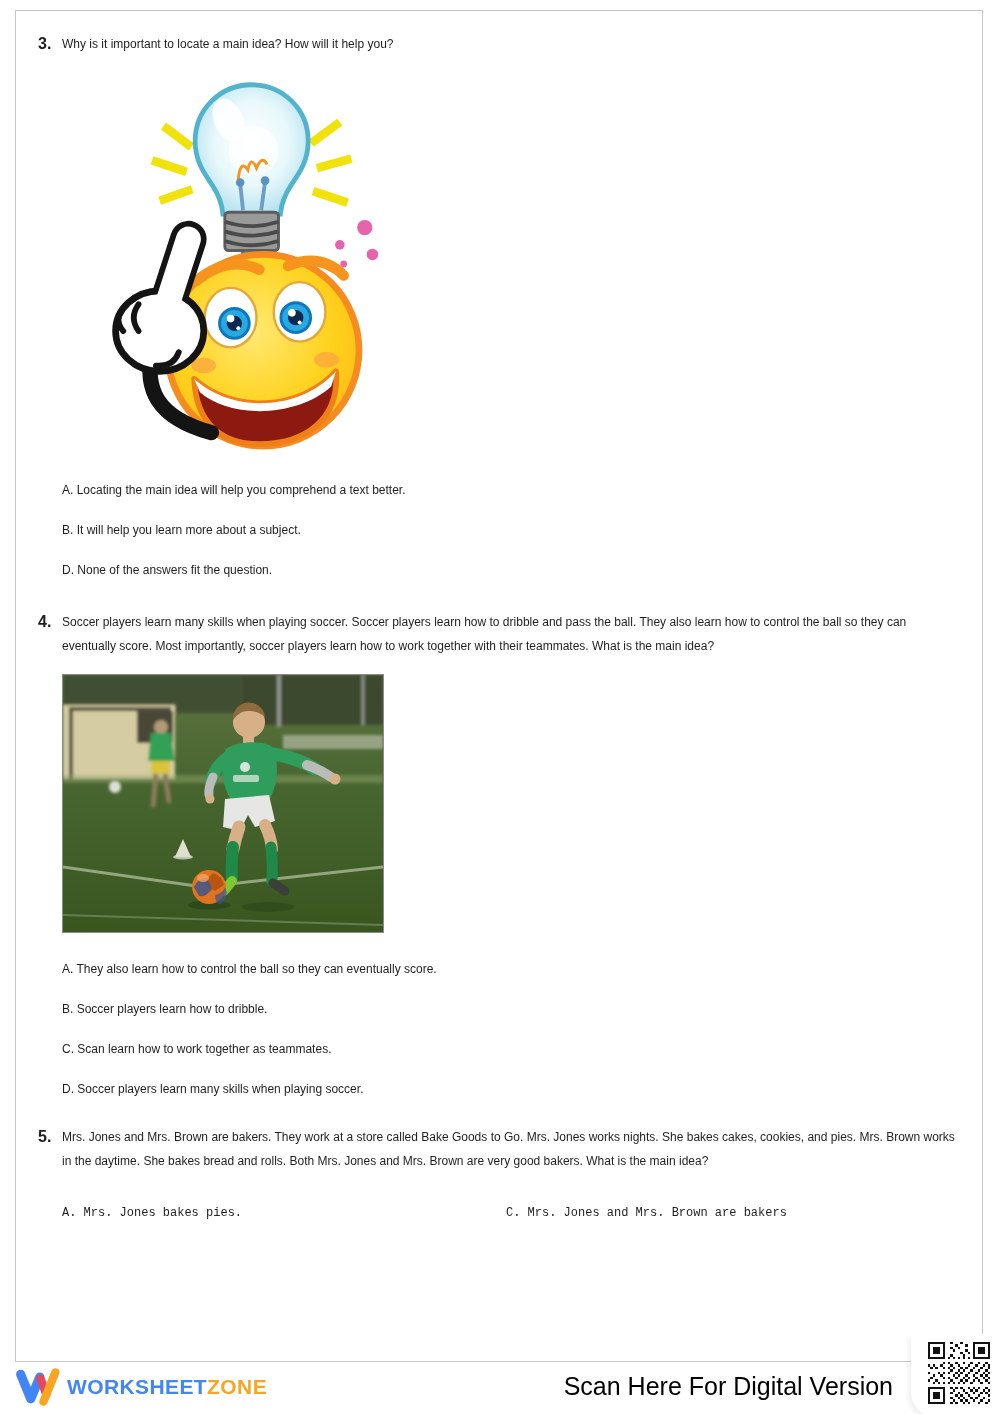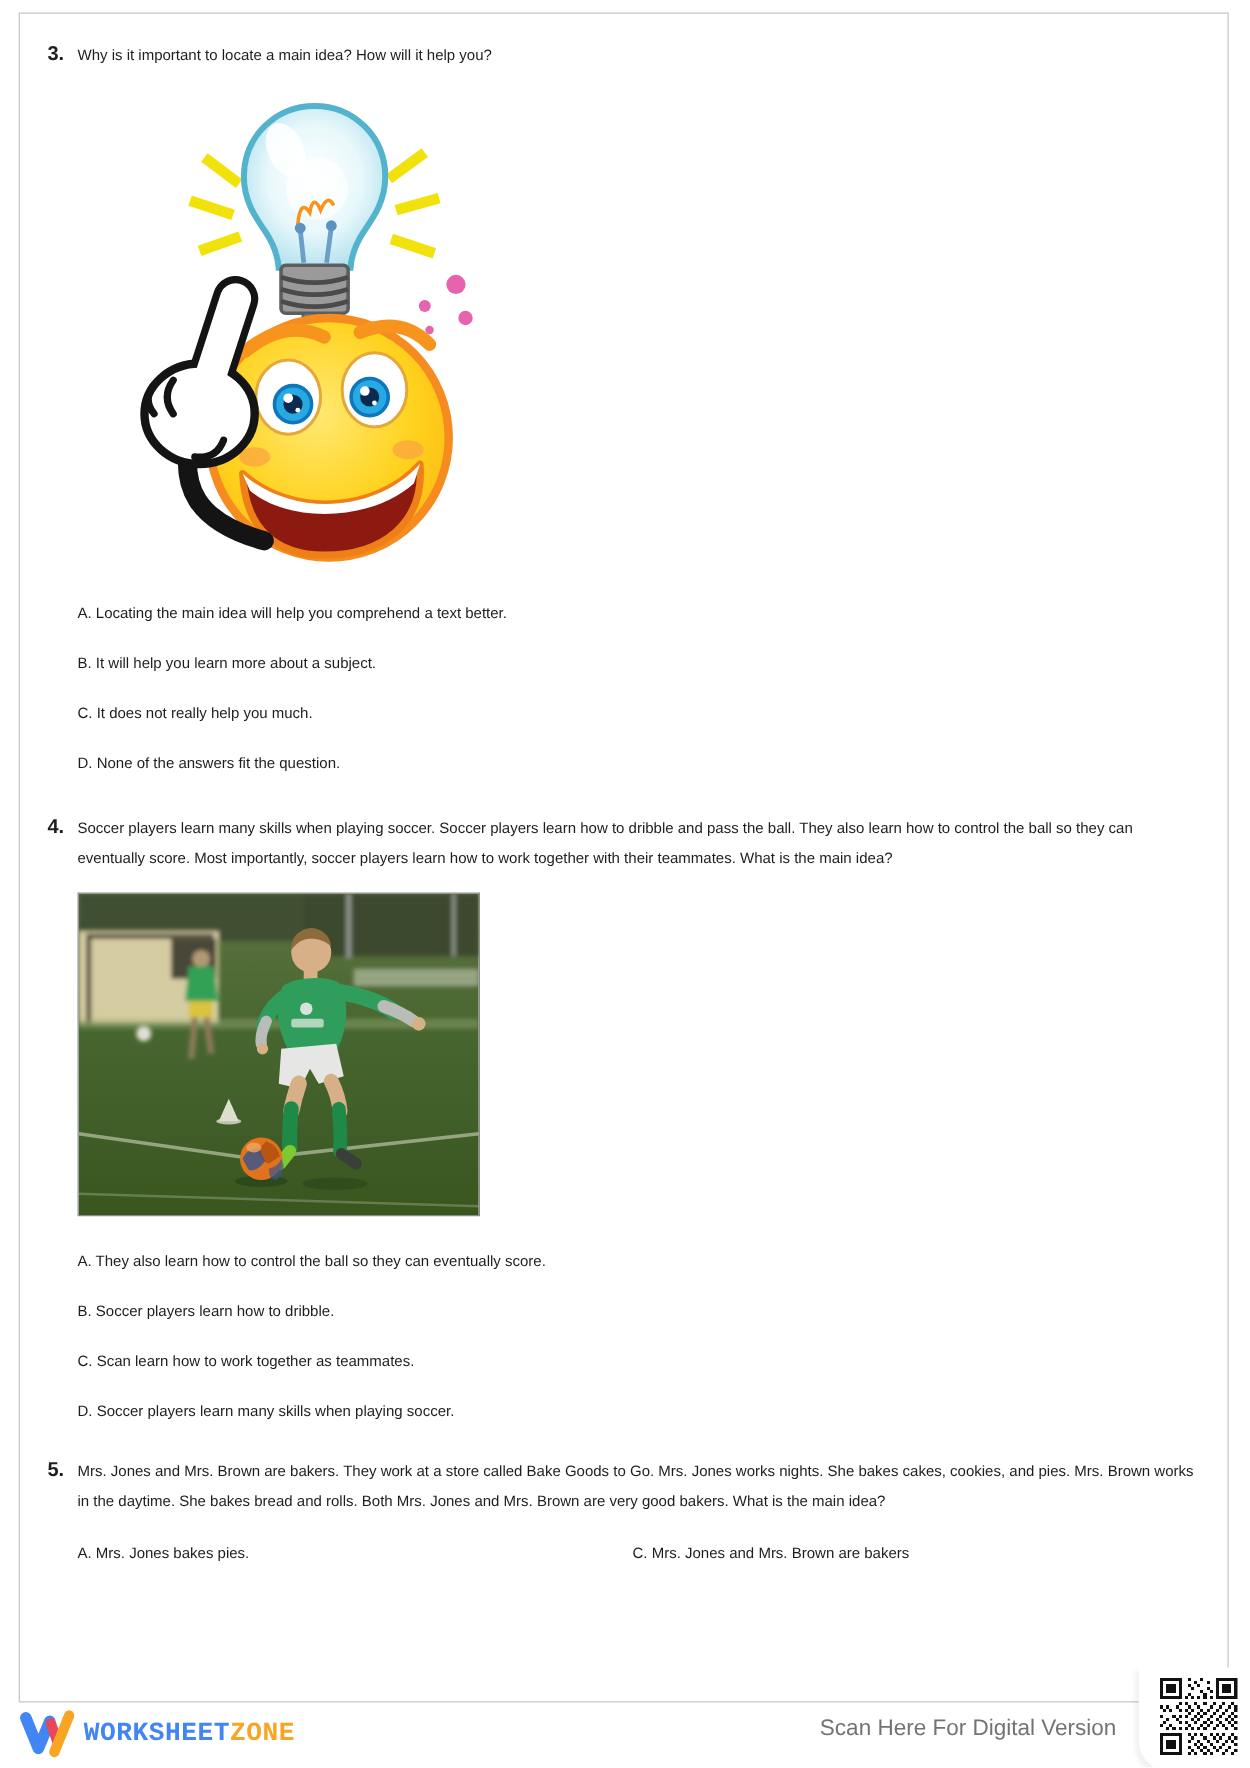--- a/index.html
+++ b/index.html
@@ -13,29 +13,29 @@
   .illus { width: 345px; height: 398px; margin: 8px 0 0 22px; }
   .illus svg { width: 100%; height: 100%; display: block; }
   .opts { margin: 16px 0 0 24px; }
   .opt { font-size: 12px; line-height: 24px; margin-bottom: 16px; }
   .section-q4 { margin-top: 28px; }
   .photo { width: 322px; height: 259px; margin: 16px 0 0 24px; border: 1px solid #8b8b8b; }
   .photo svg { width: 100%; height: 100%; display: block; }
   .opts-q4 { margin-top: 24px; }
   .section-q5 { margin-top: 24px; }
   .opts-grid { display: grid; grid-template-columns: 444px auto; row-gap: 16px;
-               margin: 17px 0 0 24px; }
+               margin: 28px 0 0 24px; font-family: Liberation Mono, monospace; }
   .opts-grid .opt { margin-bottom: 0; }
   .footer { position: absolute; left: 15px; top: 1364px; width: 970px; height: 50px; }
   .logo { position: absolute; left: 0; top: 2px; display: flex; align-items: center; }
   .logo-mark { width: 46px; height: 42px; }
-  .brand-text { font-weight: 700; font-size: 21px; letter-spacing: 0.4px; margin-left: 6px; white-space: nowrap; font-family: Liberation Mono, monospace; }
+  .brand-text { font-weight: 700; font-size: 21px; letter-spacing: 0.4px; margin-left: 6px; white-space: nowrap; }
   .brand-blue { color: #4285F4; }
   .brand-orange { color: #F6A623; }
-  .scan { position: absolute; right: 92px; top: 8px; font-size: 18px; color: #737373; white-space: nowrap; margin-left: 16px; }
+  .scan { position: absolute; right: 92px; top: 8px; font-size: 25px; color: #000000; white-space: nowrap; margin-left: 16px; }
   .curl { position: absolute; right: -10px; top: -30px; width: 84px; height: 84px; background: #fff;
           border-bottom-left-radius: 26px; box-shadow: -3px 3px 4px rgba(0,0,0,0.06); }
   .qr { position: absolute; right: -5px; top: -22px; width: 62px; height: 62px; }
   .qr svg { width: 100%; height: 100%; display: block; shape-rendering: crispEdges; }
 </style>
 </head>
 <body>
 
 <div class="sheet">
   <div class="frame">
@@ -120,21 +120,20 @@
           <ellipse cx="104" cy="276" rx="46" ry="42" fill="#ffffff" stroke="#141414" stroke-width="7"></ellipse>
           <line x1="134" y1="180" x2="112" y2="248" stroke="#ffffff" stroke-width="26" stroke-linecap="round"></line>
           <path d="M66 252 q-10 12 0 24 M82 248 q-10 14 0 28" stroke="#141414" stroke-width="6" fill="none" stroke-linecap="round"></path>
           <path d="M124 298 q-6 16 -24 14" stroke="#141414" stroke-width="6" fill="none" stroke-linecap="round"></path>
         </svg>
       </div>
 
       <div class="opts">
         <div class="opt">A. Locating the main idea will help you comprehend a text better.</div>
         <div class="opt">B. It will help you learn more about a subject.</div>
-        <div class="opt">C. It does not really help you much.</div>
         <div class="opt">D. None of the answers fit the question.</div>
       </div>
     </section>
 
     <section class="section-q4">
       <div class="qrow">
         <span class="qnum">4.</span>
         <span class="qtext">Soccer players learn many skills when playing soccer. Soccer players learn how to dribble and pass the ball. They also learn how to control the ball so they can eventually score. Most importantly, soccer players learn how to work together with their teammates. What is the main idea?</span>
       </div>
 

